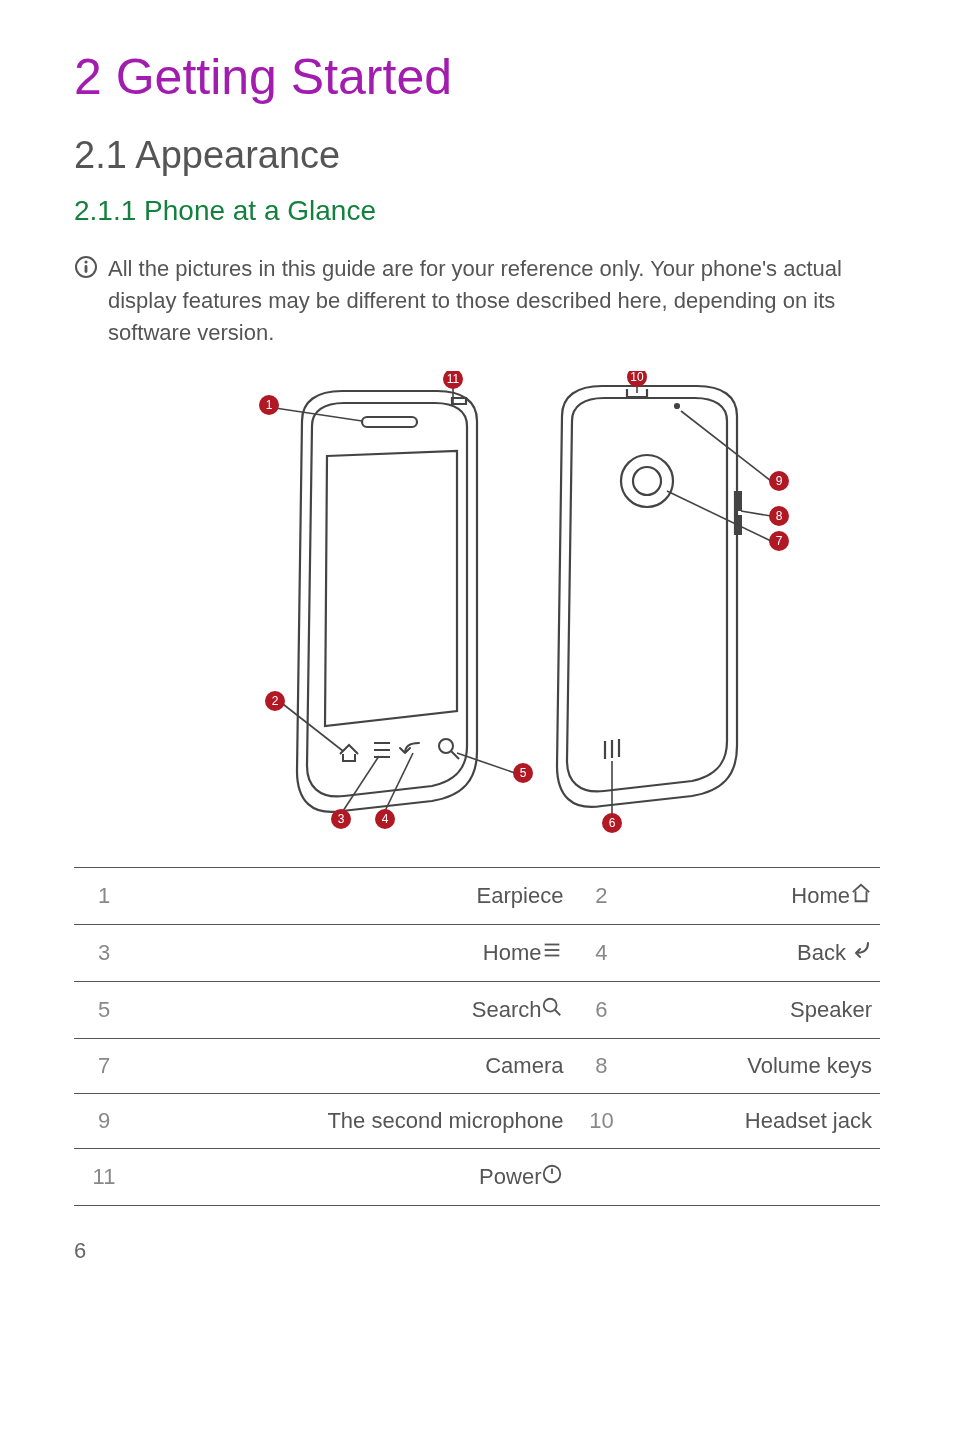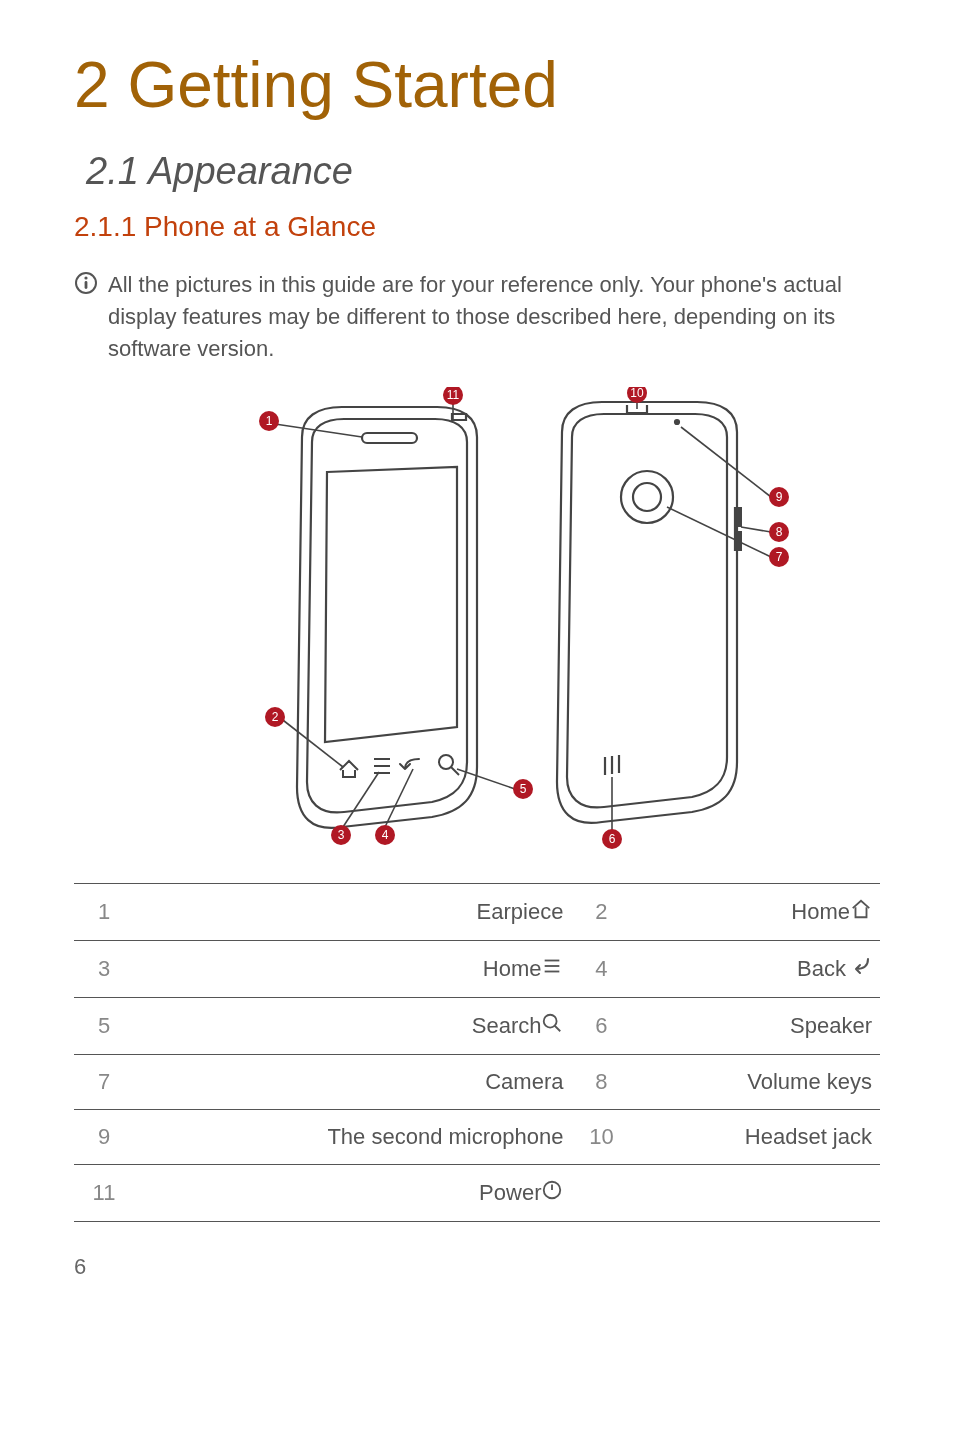--- a/index.html
+++ b/index.html
@@ -8,37 +8,36 @@
     padding: 0;
     background: #ffffff;
     font-family: Arial, Helvetica, sans-serif;
     color: #444;
     width: 954px;
   }
   .page {
     padding: 48px 74px 30px 74px;
   }
   h1.chapter {
-    font-size: 64px;
+    font-size: 50px;
     font-weight: 400;
-    color: #a16207;
+    color: #a21caf;
     margin: 0 0 28px 0;
     letter-spacing: 0px;
   }
   h2.section {
     font-size: 38px;
     font-weight: 400;
     color: #555;
-    margin: 0 0 18px 12px;
-    font-style: italic;
+    margin: 0 0 18px 0;
   }
   h3.subsection {
     font-size: 28px;
     font-weight: 400;
-    color: #c2410c;
+    color: #15803d;
     margin: 0 0 26px 0;
   }
   .note {
     display: flex;
     align-items: flex-start;
     gap: 10px;
     margin-bottom: 22px;
     font-size: 22px;
     line-height: 1.45;
     color: #555;

